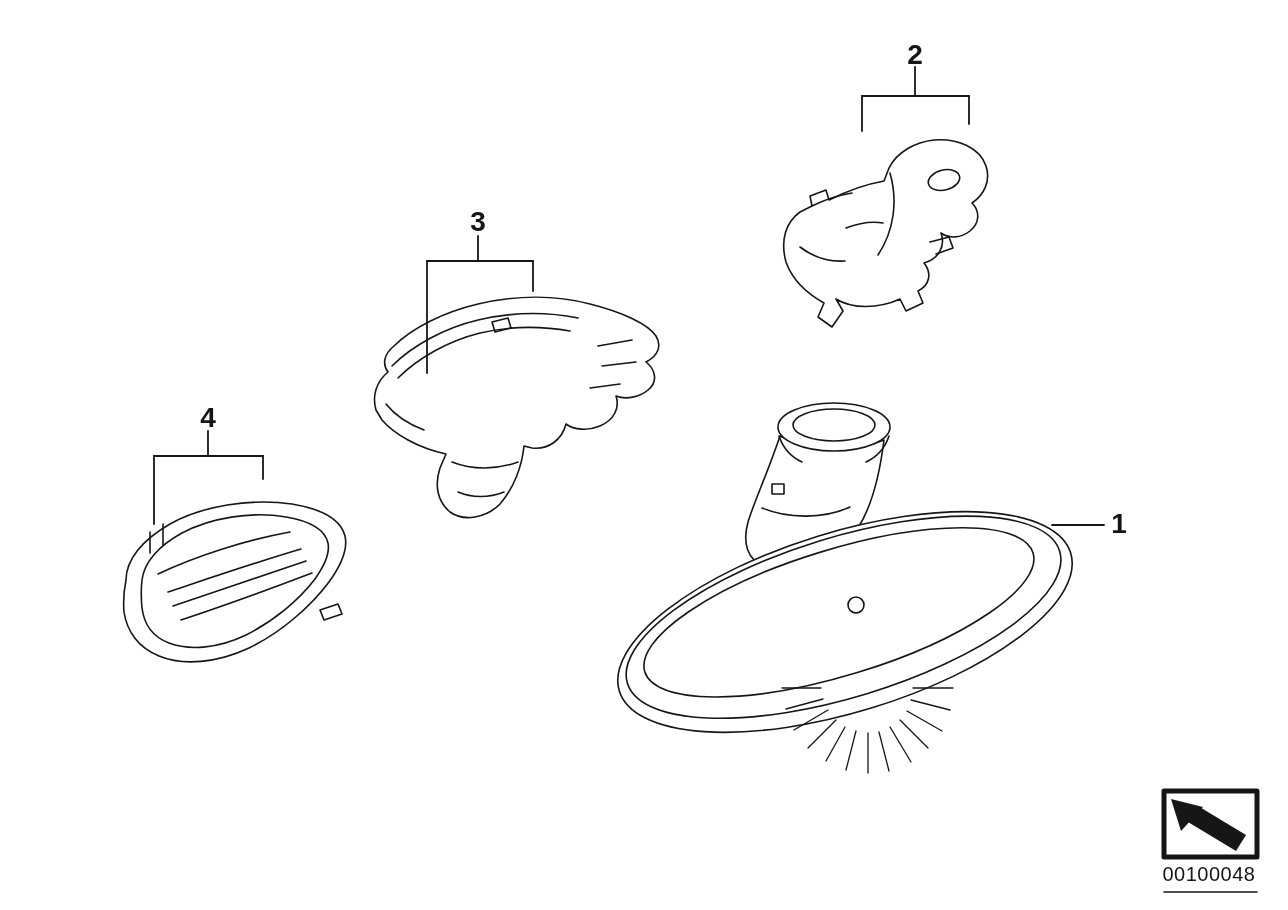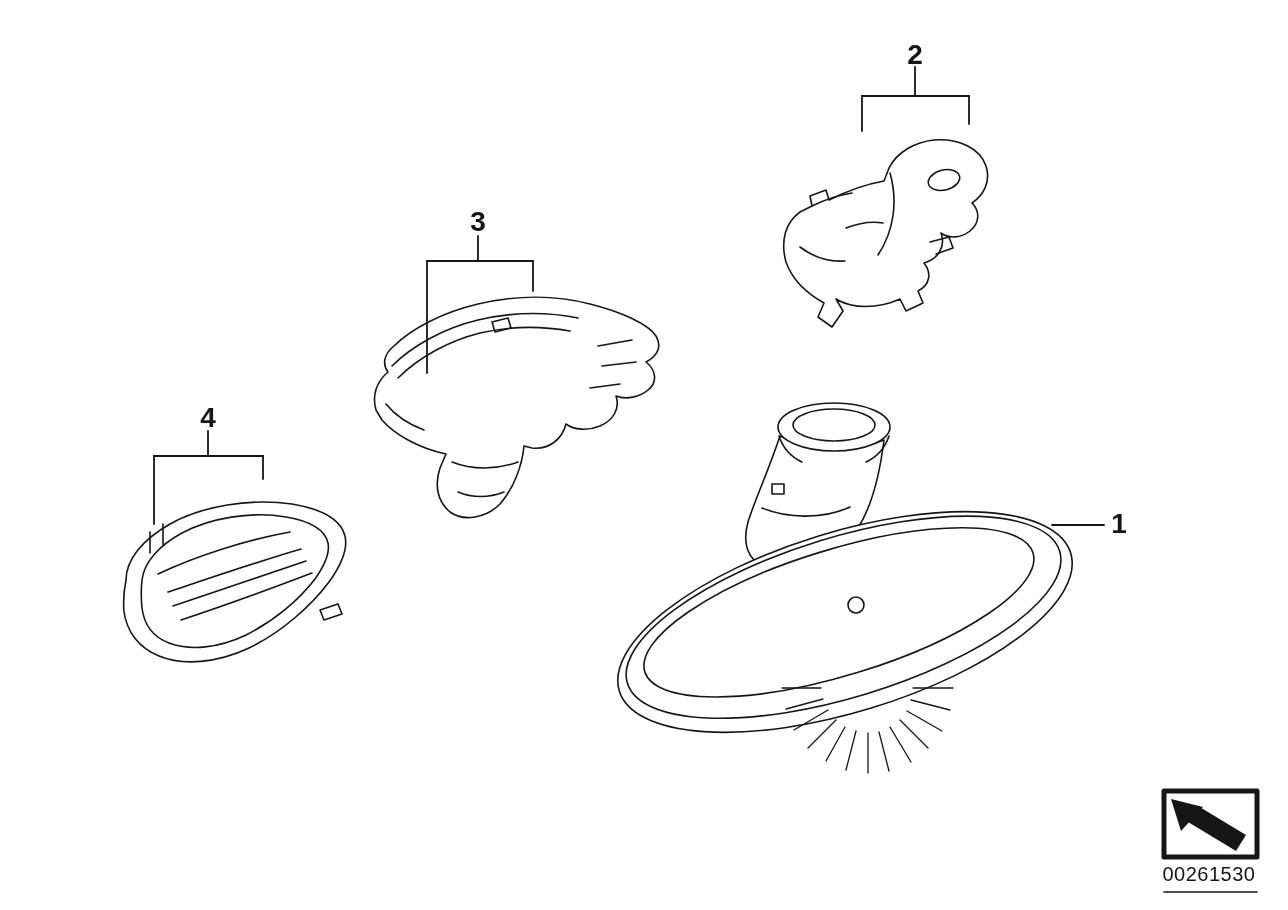--- a/index.html
+++ b/index.html
@@ -149,15 +149,15 @@
   </svg>
 
   <div class="callout" style="left:1119px; top:524px;">1</div>
 
   <div class="callout" style="left:915px; top:55px;">2</div>
 
   <div class="callout" style="left:478px; top:222px;">3</div>
 
   <div class="callout" style="left:208px; top:418px;">4</div>
 
-  <div class="doc-number">00261530</div>
+  <div class="doc-number">00100048</div>
 
 </div>
 
 </body></html>

